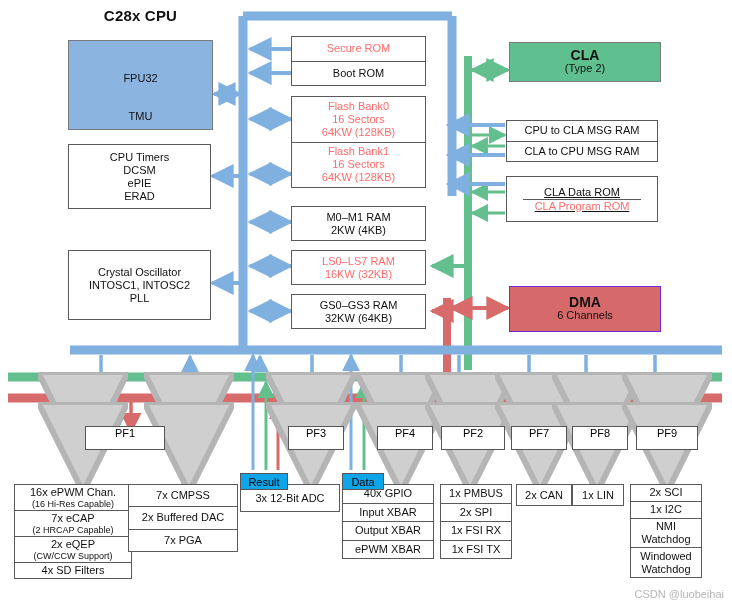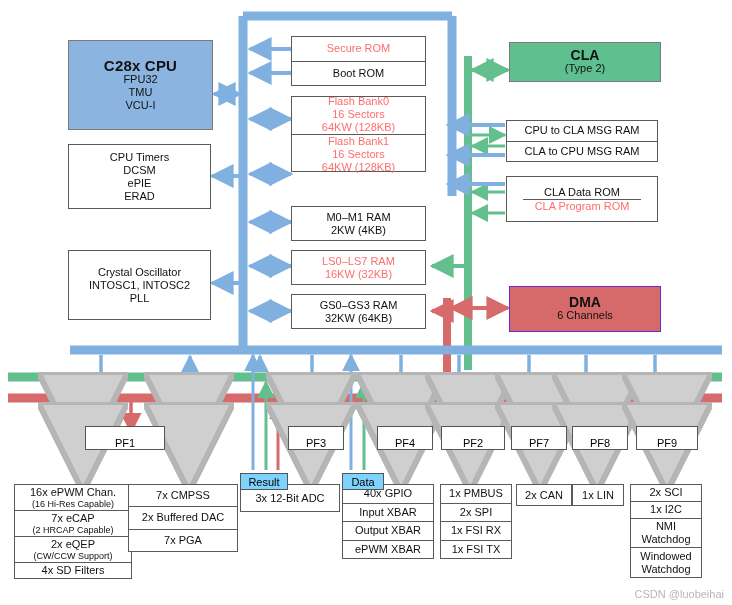--- a/index.html
+++ b/index.html
@@ -42,47 +42,48 @@
     align-items:center;
     justify-content:center;
     text-align:center;
     flex:1 1 auto;
   }
   .cell + .cell{border-top:1px solid #5a5a5a;}
   .red-text{color:#ff6d6d;}
   .blk-cpu{
     background:#8cb4e0;
     border:1px solid #7a7a7a;
+    gap:25px;
   }
   .blk-cla{
     background:#5fbf8f;
     border:1px solid #7a7a7a;
   }
   .blk-dma{
     background:#d66a6a;
     border:1px solid #6d28d9;
   }
   .title-lg{font-size:15px;font-weight:bold;letter-spacing:.2px;}
   .title-md{font-size:14px;font-weight:bold;}
   .sub{font-size:11px;}
   .tiny{font-size:9px;line-height:10px;}
   .pf{
     position:absolute;
     box-sizing:border-box;
     border:1px solid #555;
     background:#fff;
     font-size:11px;
-    display:flex;align-items:flex-end;justify-content:center;
+    display:flex;align-items:flex-start;justify-content:center;
     z-index:6;
   }
   .tagbox{
     position:absolute;
     box-sizing:border-box;
     border:1px solid #555;
-    background:#7dd3fc;
+    background:#0ea5e9;
     font-size:11px;
     padding:0 4px;
     display:flex;align-items:center;justify-content:center;
     z-index:8;
   }
   .watermark{
     position:absolute;
     right:8px;bottom:5px;
     color:#b6b6b6;
     font-size:11px;
@@ -232,21 +233,21 @@
 
   <div class="box" style="left:291px;top:36px;width:135px;height:50px;padding:0;">
     <div class="cell">
       <span class="sub red-text">Secure ROM</span>
     </div>
     <div class="cell">
       <span class="sub">Boot ROM</span>
     </div>
   </div>
 
-  <div class="box" style="left:291px;top:96px;width:135px;height:76px;padding:0;">
+  <div class="box" style="left:291px;top:96px;width:135px;height:92px;padding:0;">
     <div class="cell">
       <span class="sub red-text">Flash Bank0</span>
       <span class="sub red-text">16 Sectors</span>
       <span class="sub red-text">64KW (128KB)</span>
     </div>
     <div class="cell">
       <span class="sub red-text">Flash Bank1</span>
       <span class="sub red-text">16 Sectors</span>
       <span class="sub red-text">64KW (128KB)</span>
     </div>
@@ -274,21 +275,21 @@
 
   <div class="box" style="left:506px;top:120px;width:152px;height:42px;padding:0;">
     <div class="cell">
       <span class="sub">CPU to CLA MSG RAM</span>
     </div>
     <div class="cell">
       <span class="sub">CLA to CPU MSG RAM</span>
     </div>
   </div>
 
-  <div class="box" style="left:506px;top:176px;width:152px;height:46px;padding:16px;">
+  <div class="box" style="left:506px;top:176px;width:152px;height:46px;padding:16px;text-decoration:underline;">
     <div class="cell">
       <span class="sub">CLA Data ROM</span>
     </div>
     <div class="cell">
       <span class="sub red-text">CLA Program ROM</span>
     </div>
   </div>
 
   <div class="box blk-dma" style="left:509px;top:286px;width:152px;height:46px;">
     <div class="title-md">DMA</div>

